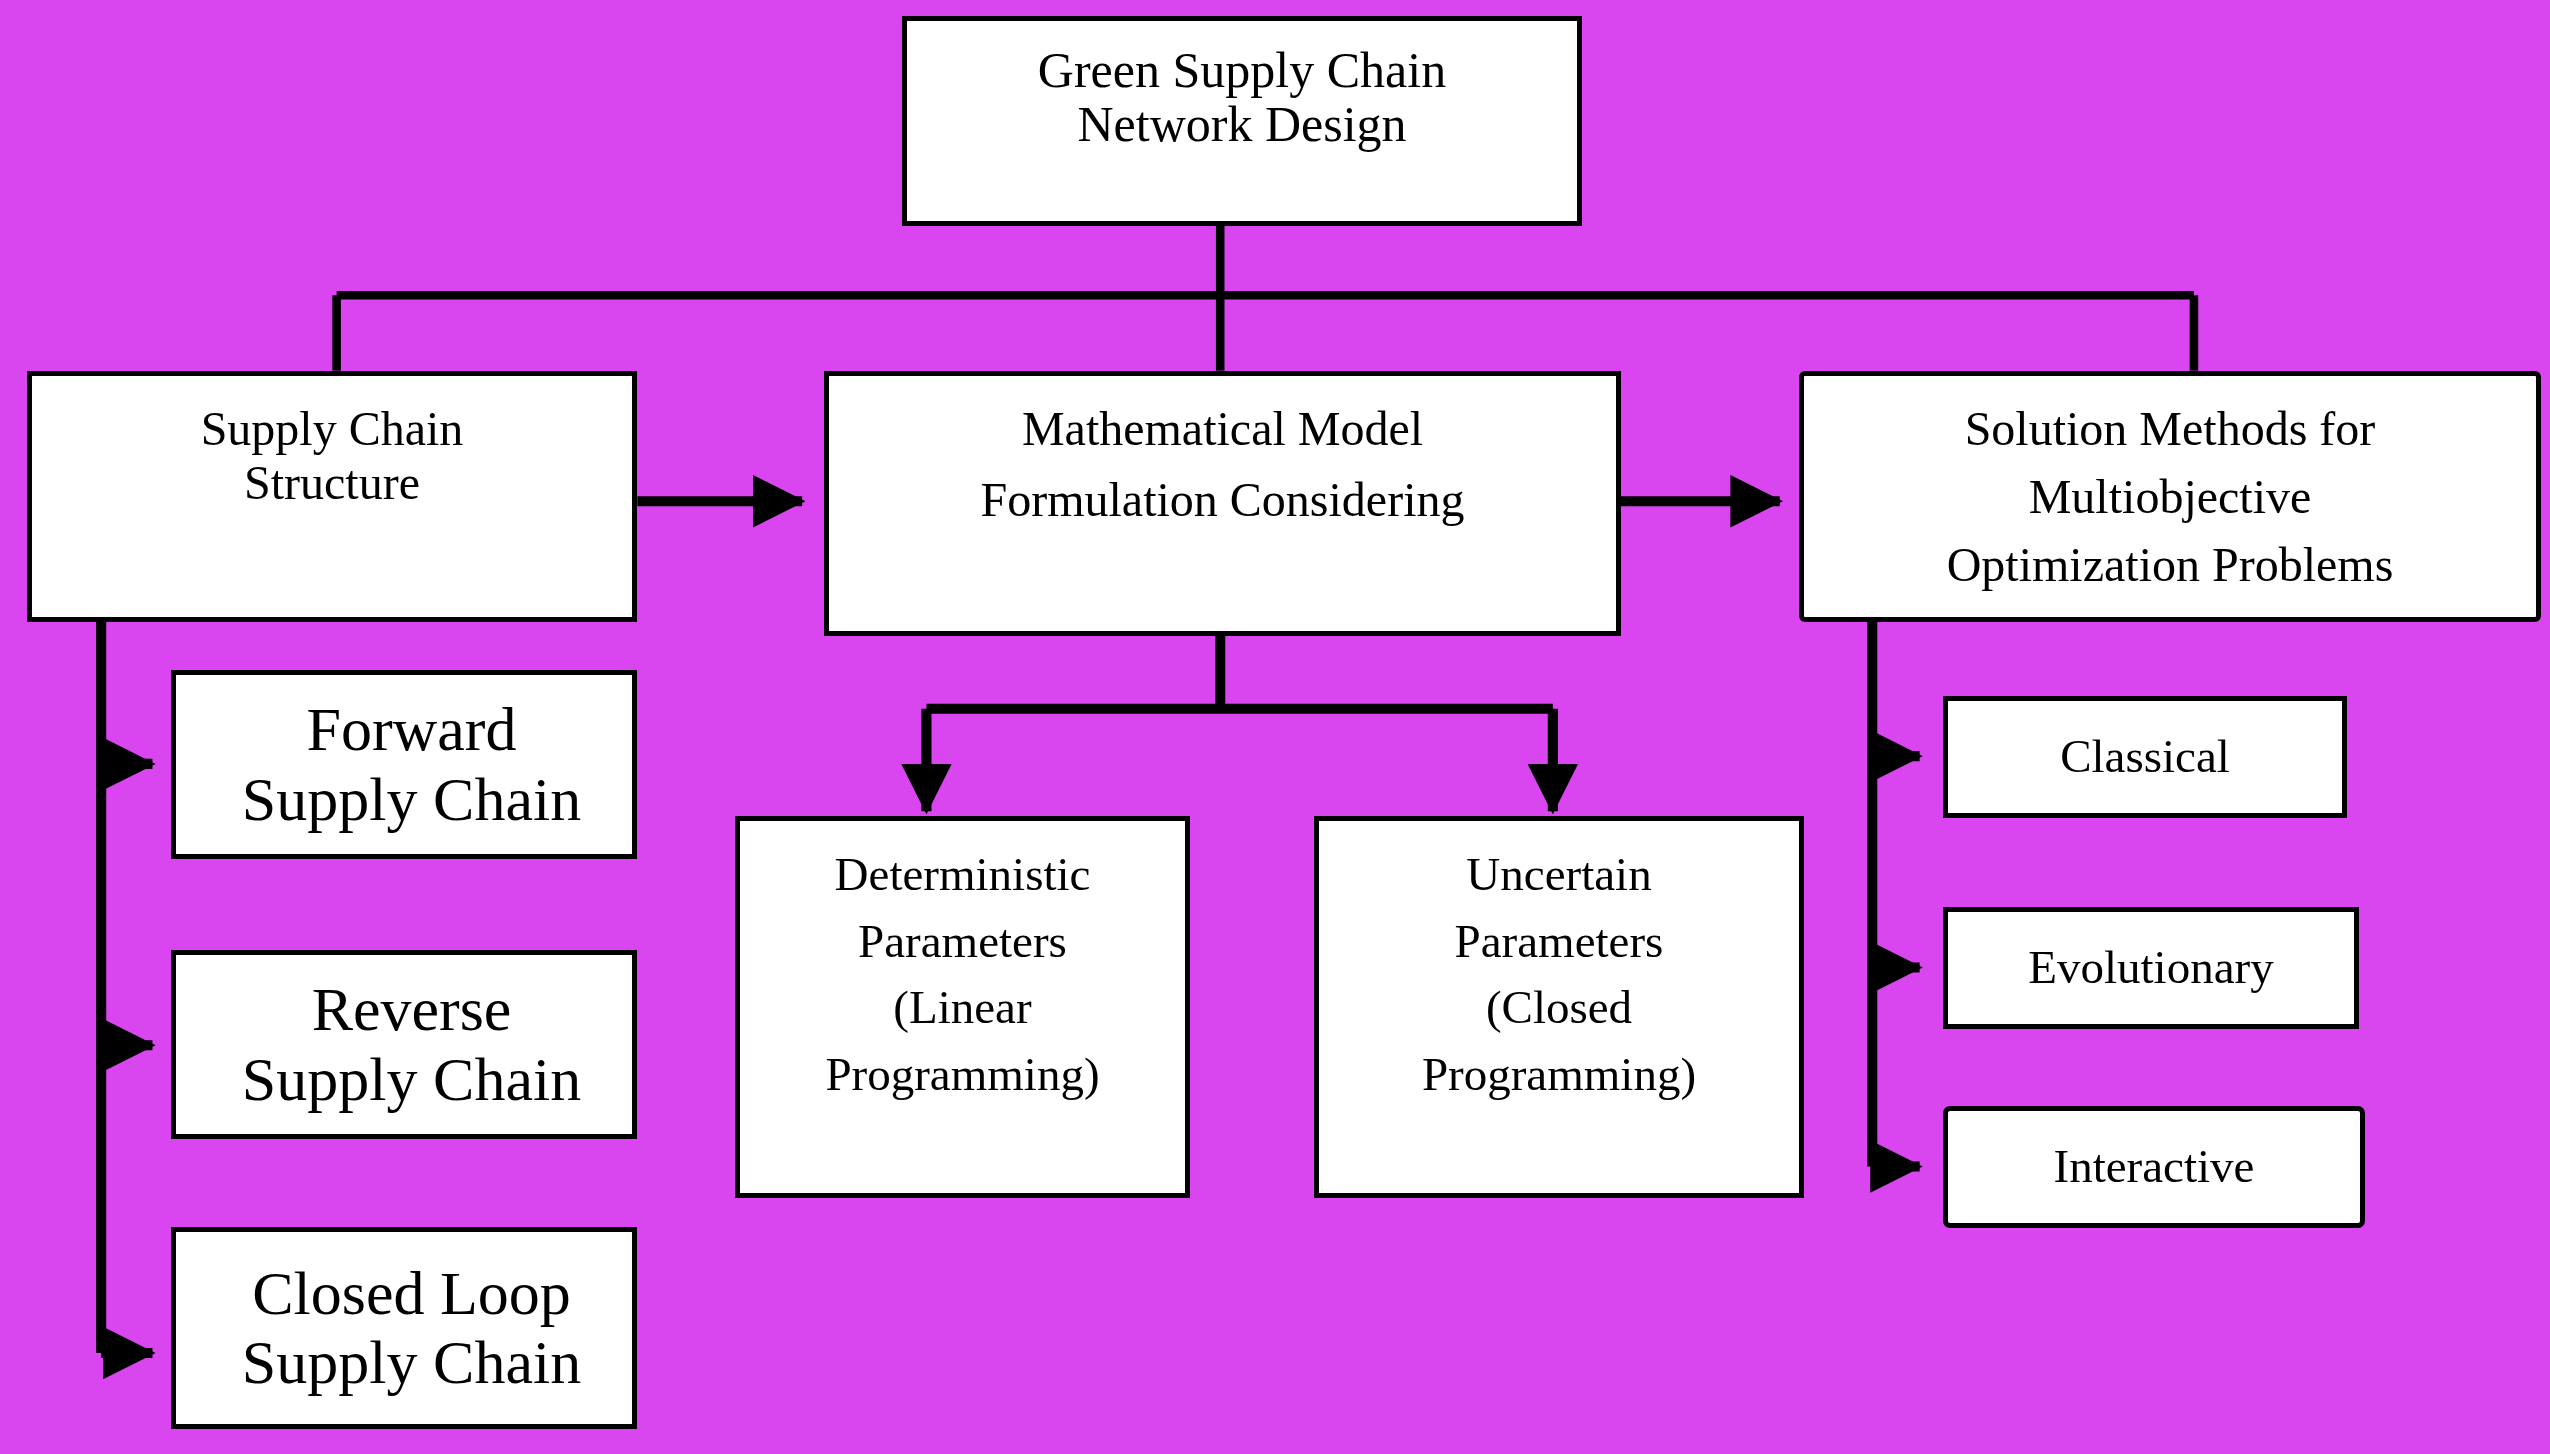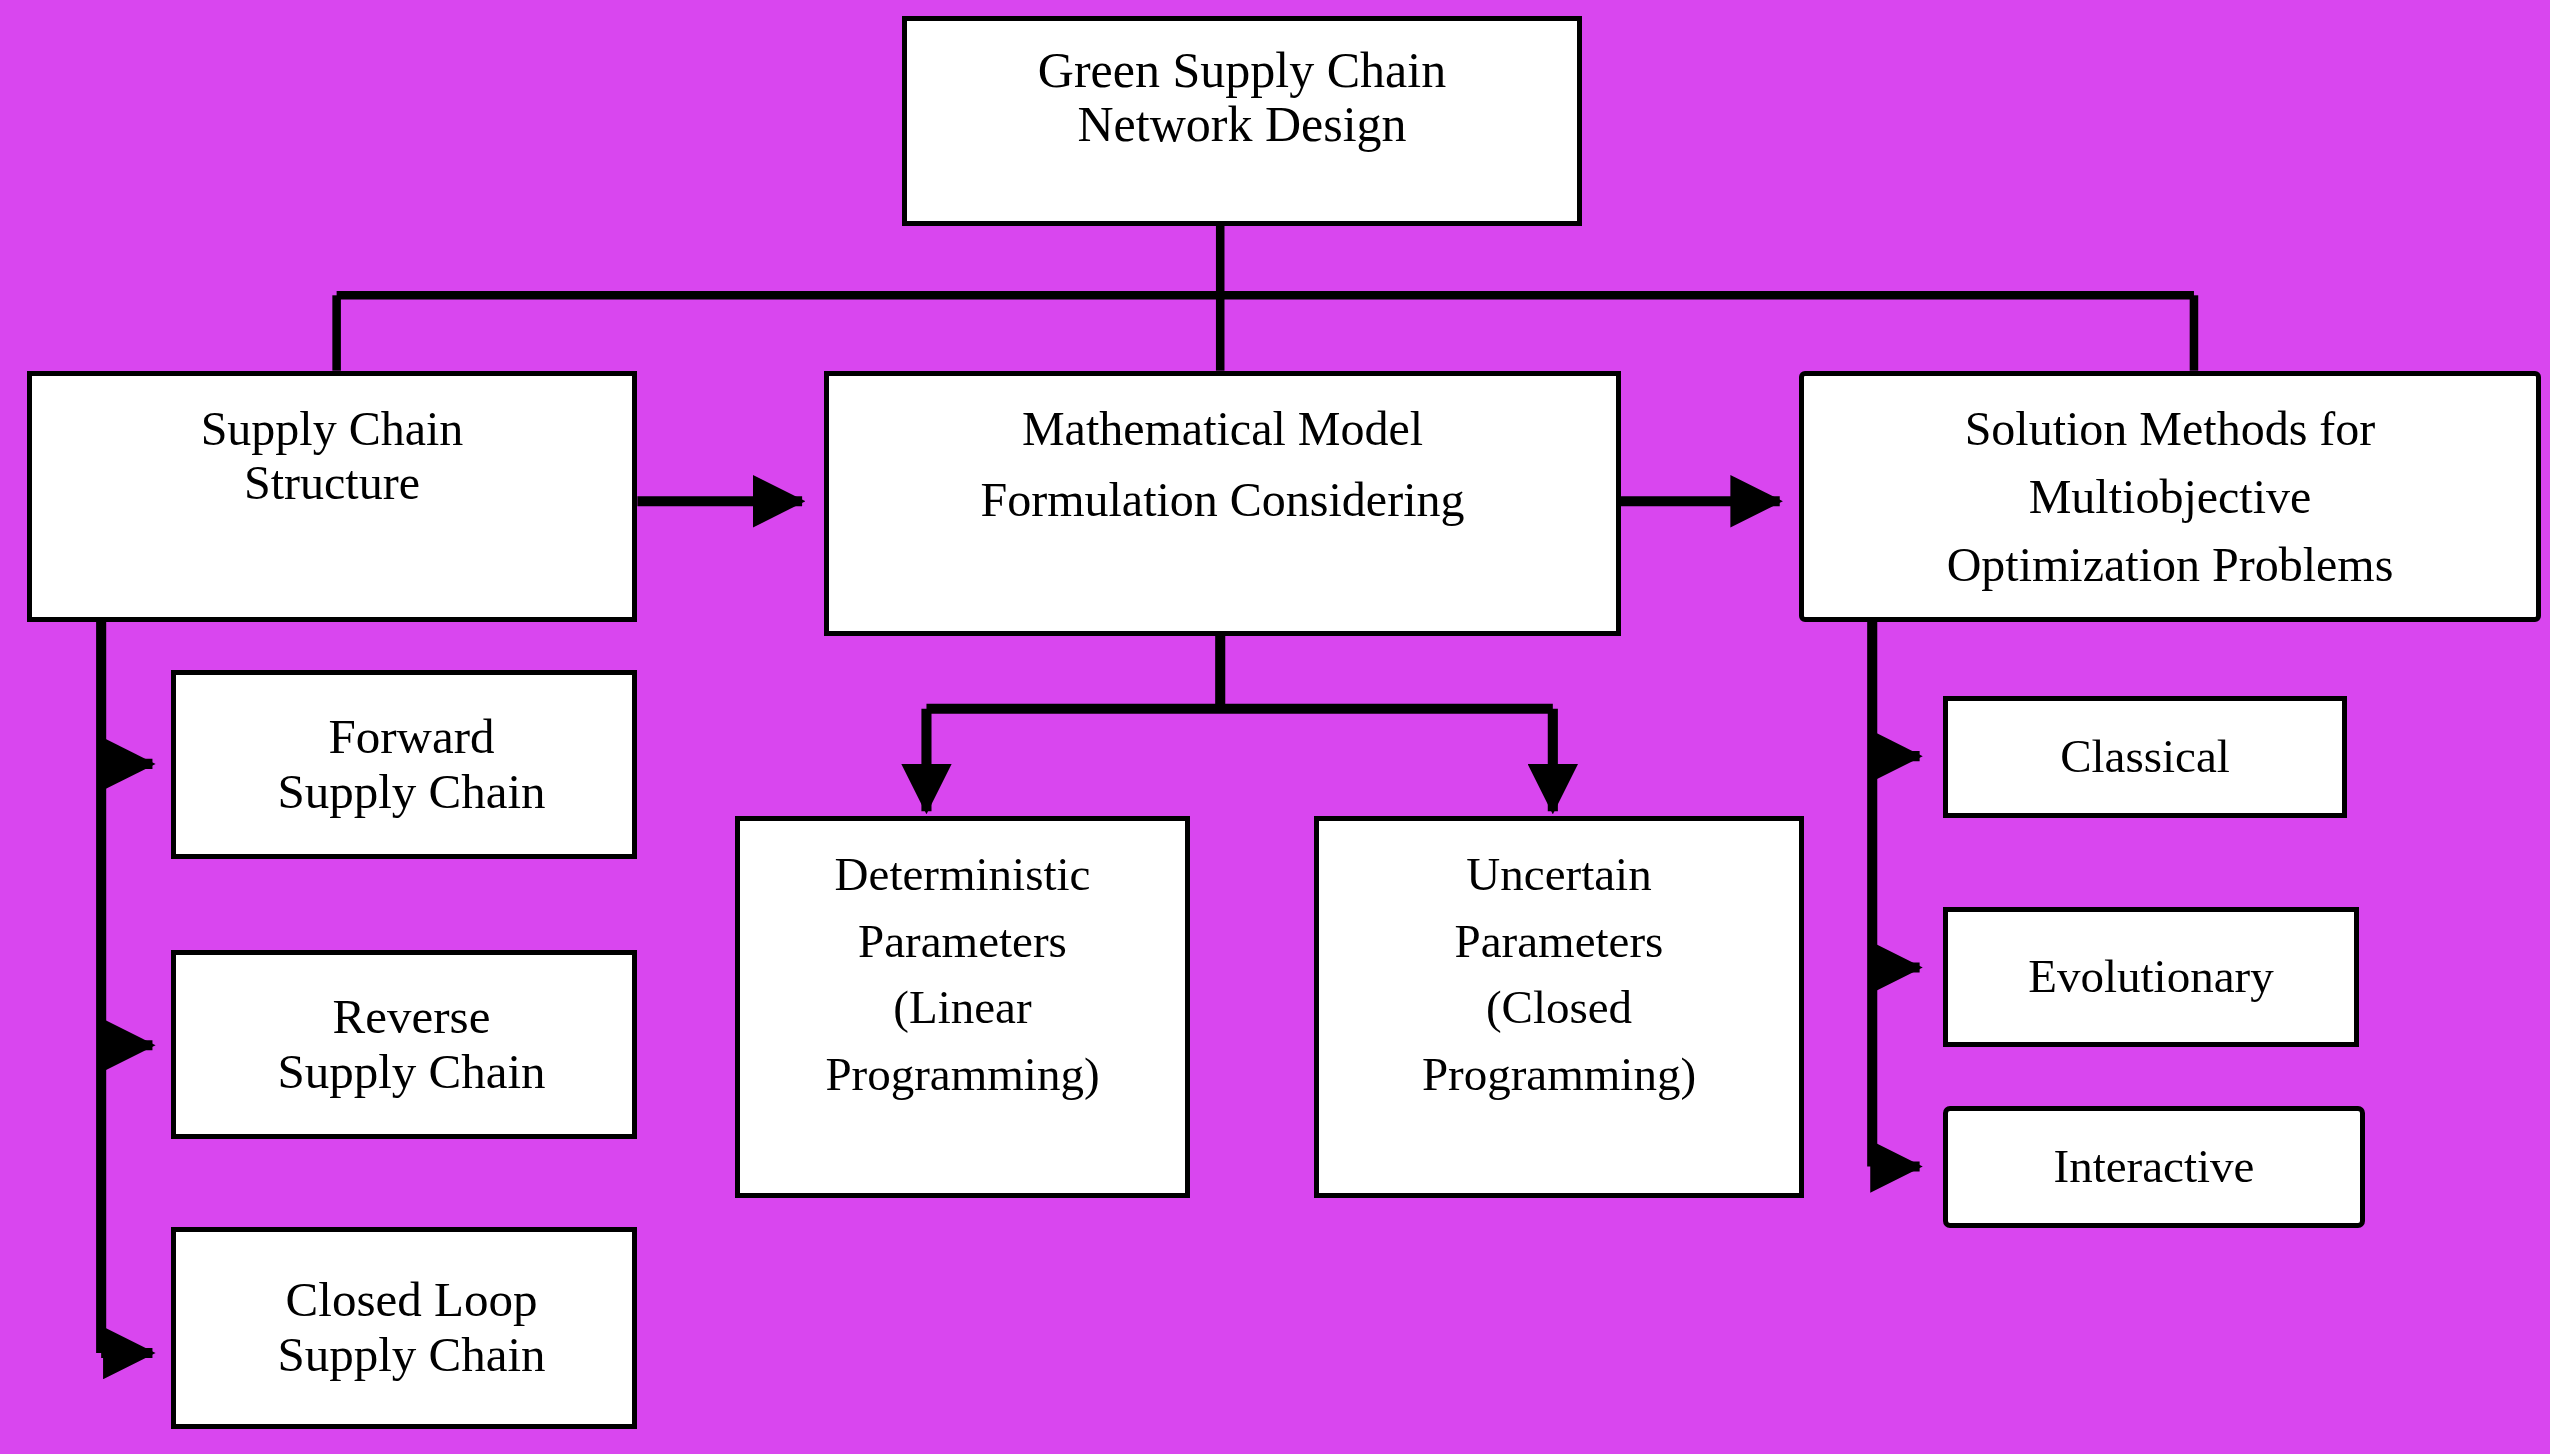--- a/index.html
+++ b/index.html
@@ -41,21 +41,21 @@
   .node-box.center-v { justify-content: center; }
   .node-label {
     display: block;
     width: 100%;
     text-align: center;
     white-space: nowrap;
     color: #000000;
   }
   .t-root    { font-size: 50px; line-height: 1.08; padding-top: 22px; }
   .t-level2  { font-size: 48px; line-height: 1.12; padding-top: 26.4px; }
-  .t-leafL   { font-size: 49px; line-height: 1.12; margin-left: 15px; }
+  .t-leafL   { font-size: 62px; line-height: 1.12; margin-left: 15px; }
   .t-leafM   { font-size: 47px; line-height: 1.42; padding-top: 20px; }
   .t-leafR   { font-size: 47px; line-height: 1.1; }
 </style>
 </head>
 <body>
 
 <div id="diagram-root">
 
   <svg class="layer" viewBox="0 0 3281 1871">
     <defs>
@@ -160,21 +160,21 @@
     <span class="node-label t-leafM">Uncertain</span>
     <span class="node-label t-leafM" style="padding-top:0;">Parameters</span>
     <span class="node-label t-leafM" style="padding-top:0;">(Closed</span>
     <span class="node-label t-leafM" style="padding-top:0;">Programming)</span>
   </div>
 
   <div class="node-box center-v" style="left:1943px; top:696px; width:404px; height:122px;">
     <span class="node-label t-leafR">Classical</span>
   </div>
 
-  <div class="node-box center-v" style="left:1943px; top:907px; width:416px; height:140px;">
+  <div class="node-box center-v" style="left:1943px; top:907px; width:416px; height:122px;">
     <span class="node-label t-leafR">Evolutionary</span>
   </div>
 
   <div class="node-box center-v" style="left:1943px; top:1106px; width:422px; height:122px;border-radius:7px;">
     <span class="node-label t-leafR">Interactive</span>
   </div>
 
 </div>
 
 

